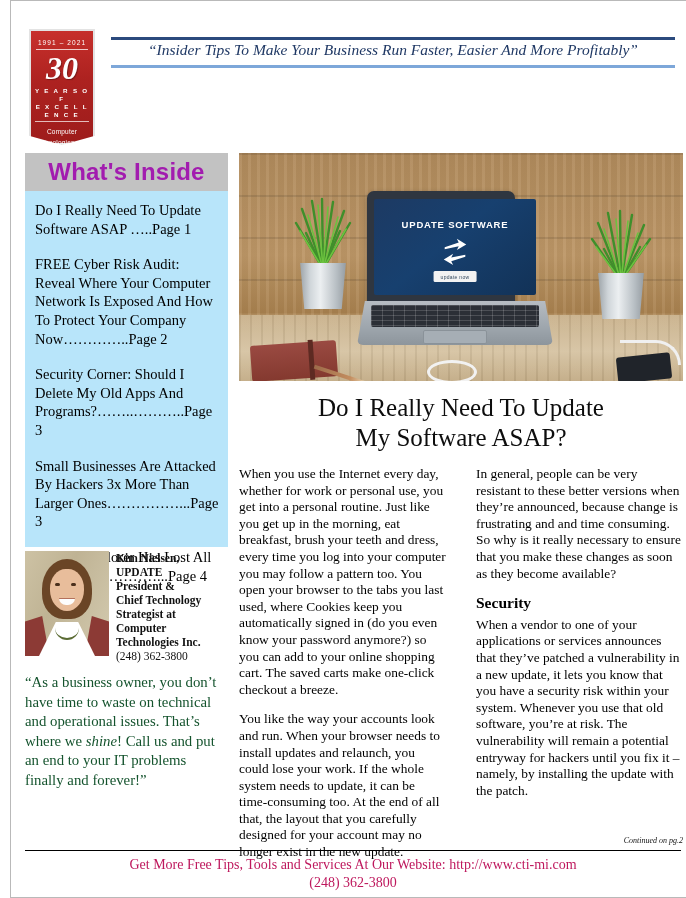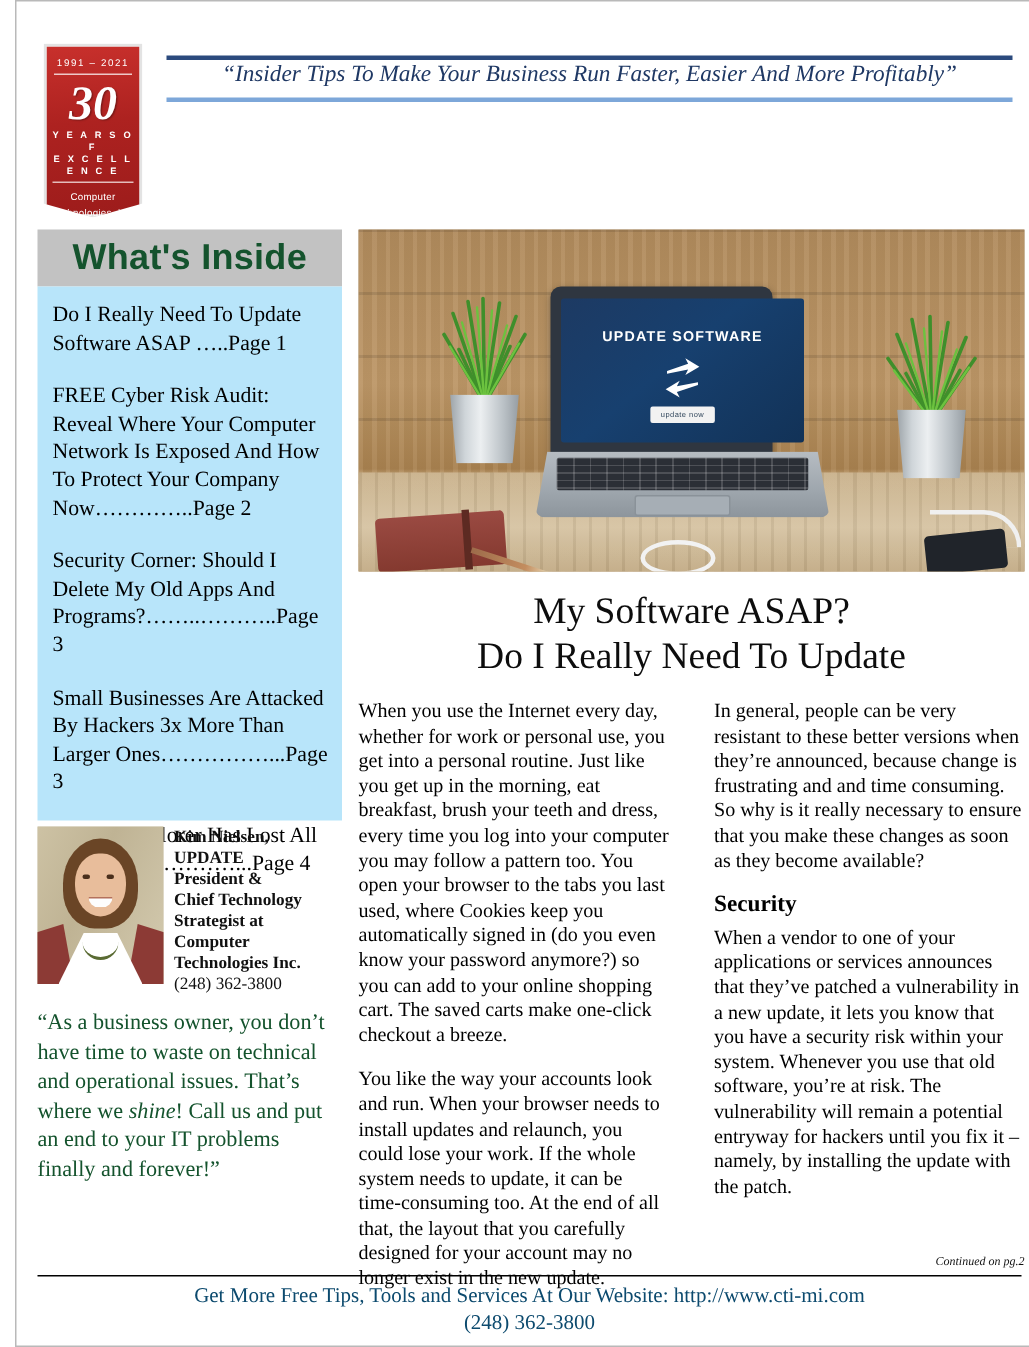--- a/index.html
+++ b/index.html
@@ -127,21 +127,21 @@
     width: 203px;
   }
   .whats-inside-head {
     background: #c2c2c2;
     height: 38px;
     line-height: 38px;
     text-align: center;
     font-family: "Liberation Sans", sans-serif;
     font-weight: bold;
     font-size: 24px;
-    color: #14532d;
+    color: #a21caf;
     letter-spacing: .2px;
   }
   .whats-inside-body {
     background: #b8e5fa;
     padding: 10px 8px 0 10px;
     box-sizing: border-box;
     height: 356px;
   }
   .toc-item {
     font-family: "Liberation Serif", serif;
@@ -459,21 +459,21 @@
     position: absolute;
     left: 14px;
     top: 849px;
     width: 656px;
     border-top: 1.3px solid #000000;
     padding-top: 5px;
     text-align: center;
     font-family: "Liberation Serif", serif;
     font-size: 14px;
     line-height: 18px;
-    color: #0c4a6e;
+    color: #be185d;
   }
 </style>
 </head>
 <body>
 
 <div class="page">
 
   <div class="masthead">
 
     <div class="logo-badge">
@@ -605,22 +605,22 @@
       <div class="notebook">
           <div class="band"></div>
         </div>
       <div class="pencil"></div>
       <div class="earbuds"></div>
       <div class="cable"></div>
       <div class="phone"></div>
     </div>
 
     <div class="headline">
+      <div>Do I Really Need To Update</div>
       <div>My Software ASAP?</div>
-      <div>Do I Really Need To Update</div>
     </div>
 
     <div class="cols">
       <div class="col left">
         <p>When you use the Internet every day, whether for work or personal use, you get into a personal routine.  Just like you get up in the morning, eat breakfast, brush your teeth and dress, every time you log into your computer you may follow a pattern too. You open your browser to the tabs you last used, where Cookies keep you automatically signed in (do you even know your password anymore?) so you can add to your online shopping cart. The saved carts make one-click checkout a breeze.</p>
         <p>You like the way your accounts look and run. When your browser needs to install updates and relaunch, you could lose your work. If the whole system needs to update, it can be time-consuming too. At the end of all that, the layout that you carefully designed for your account may no longer exist in the new update.</p>
       </div>
       <div class="col right">
         <p>In general, people can be very resistant to these better versions when they’re announced, because change is frustrating and and time consuming. So why is it really necessary to  ensure that you make these changes as soon as they become available?</p>
         <h3>Security</h3>

